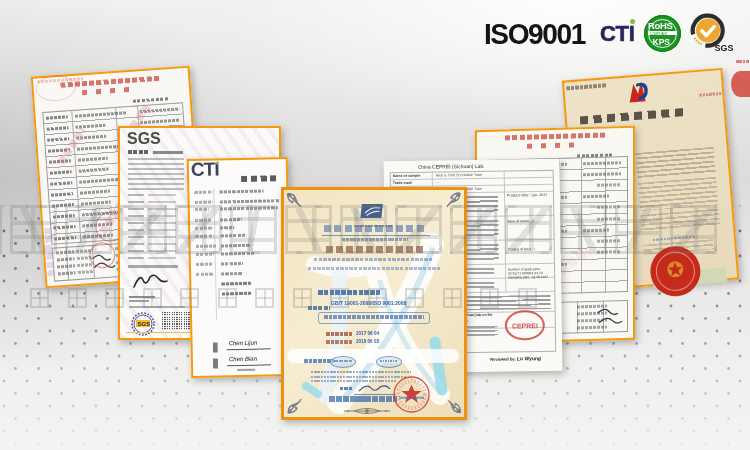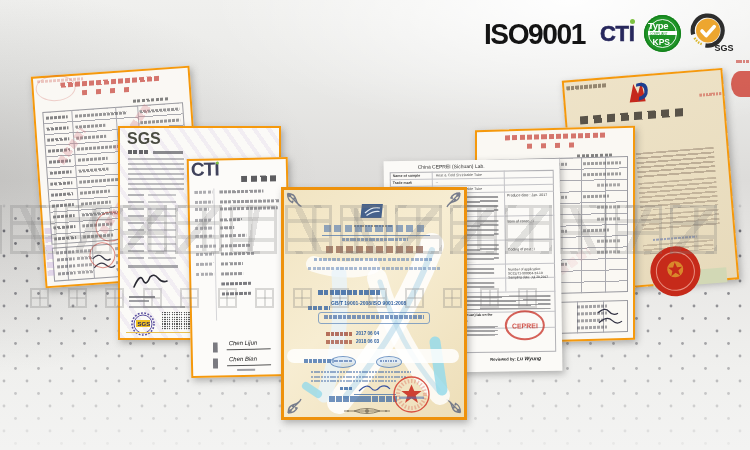--- a/index.html
+++ b/index.html
@@ -407,21 +407,21 @@
 <circle cx="19.5" cy="18.5" r="13.5" fill="none" stroke="rgba(210,55,42,.28)" stroke-width="4" stroke-dasharray="1.5 1.8"></circle>
 <path d="M19.5 8.5 l2.8 6.4 7.4 0 -6 4.6 2.3 7.4 -6.5 -4.6 -6.5 4.6 2.3 -7.4 -6 -4.6 7.4 0 z" fill="rgba(200,35,25,.85)"></path>
 <rect x="7" y="20.5" width="25" height="2.4" fill="rgba(70,110,180,.55)"></rect>
 </svg>
 </div>
 <div class="a" style="left:484px;top:18px;font-size:29px;font-weight:bold;color:#141414;letter-spacing:-1.5px;transform:scaleX(.97);transform-origin:0 0">ISO9001</div>
 <div class="a" style="left:600px;top:21px;font-size:22px;font-weight:900;color:#27275c;letter-spacing:-.3px;-webkit-text-stroke:.6px #27275c">CTI</div>
 <div class="a" style="left:630px;top:19px;width:5px;height:5px;border-radius:50%;background:#7ec242"></div>
 <div class="a" style="left:644px;top:15px;width:37px;height:37px;border-radius:50%;background:#1f9427;box-shadow:inset 0 0 0 1.5px #15831d"></div>
 <div class="a" style="left:648px;top:19px;width:29px;height:29px;border-radius:50%;border:1px solid rgba(255,255,255,.9)"></div>
-<div class="a" style="left:648px;top:20px;font-size:9.5px;font-weight:bold;color:#fff;letter-spacing:-.3px">Type</div>
+<div class="a" style="left:648px;top:20px;font-size:9.5px;font-weight:bold;color:#fff;letter-spacing:-.3px">RoHS</div>
 <div class="a" style="left:648px;top:31px;width:29px;height:4px;background:#fff"></div>
 <div class="a" style="left:650px;top:31.5px;font-size:3px;color:#1f9427">COMPLIANT</div>
 <div class="a" style="left:652.5px;top:36.5px;font-size:8.5px;font-weight:bold;color:#fff">KPS</div>
 <svg class="a" style="left:689px;top:13px" width="50" height="41">
 <circle cx="19" cy="17.5" r="12" fill="#eda62f"></circle>
 <path d="M 4.2 21.4 A 15 15 0 1 1 16.4 32.4" fill="none" stroke="#2d2d2d" stroke-width="4.2"></path>
 <path d="M 12.7 31.1 A 15 15 0 0 1 4.9 23.9" fill="none" stroke="#d9b62a" stroke-width="2.4" stroke-dasharray="1.5 1.2"></path>
 <path d="M 13 18 l 4.2 4.6 l 8 -9" fill="none" stroke="#fff" stroke-width="3.6" stroke-linecap="round" stroke-linejoin="round"></path>
 <text x="25.5" y="37.5" font-size="9" font-weight="bold" fill="#1d1d1d">SGS</text>
 </svg>

